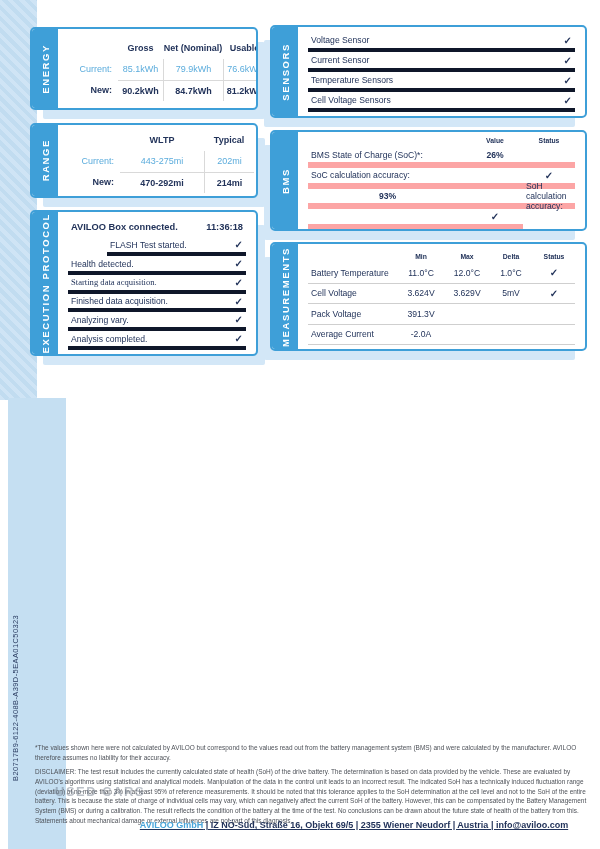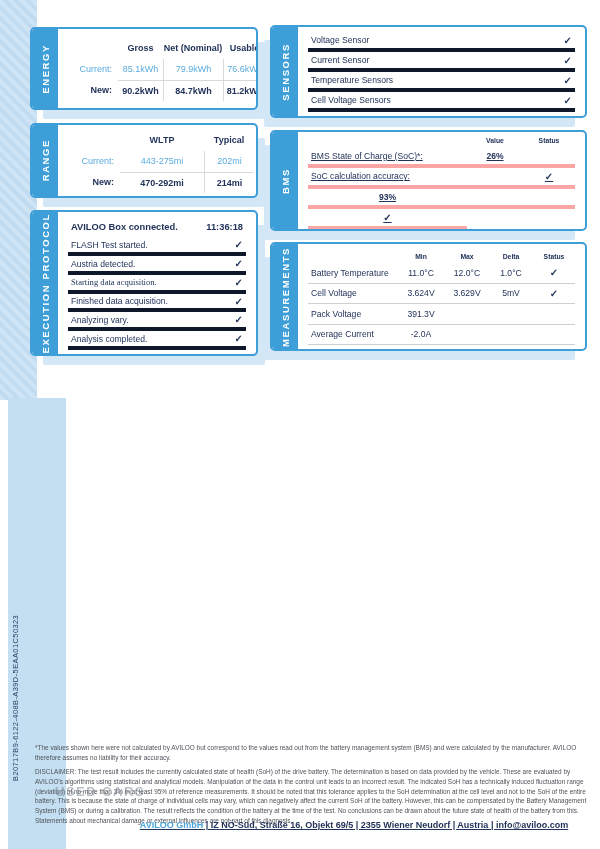--- a/index.html
+++ b/index.html
@@ -60,21 +60,21 @@
     font-size:8.6px; color:#22335a; height:21.5px;
     border-bottom:4px solid #0f172a; padding:0 3px;
   }
   .check-row.no-line { border-bottom:none; }
   .check-glyph { font-size:10px; font-weight:bold; color:#22335a; }
   .proto-head { font-weight:bold; font-size:9.3px; }
 
   
   .bms-grid { display:grid; grid-template-columns:1fr 56px 52px; font-size:8.6px; }
   .bms-grid .hcell { font-size:6.8px; font-weight:bold; height:15px; display:flex; align-items:center; justify-content:center; }
-  .bms-grid .rcell { height:20.5px; display:flex; align-items:center; border-bottom:4px solid #fca5a5;text-decoration:underline; }
+  .bms-grid .rcell { height:20.5px; display:flex; align-items:center; border-bottom:6px solid #fca5a5; }
   .bms-grid .lab { justify-content:flex-start; padding-left:3px; }
   .bms-grid .val { justify-content:center; font-weight:bold; }
   .bms-grid .chk { justify-content:center; }
 
   
   .meas-grid { display:grid; grid-template-columns:1fr 48px 44px 44px 42px; font-size:8.6px; }
   .meas-grid .hcell { font-size:6.8px; font-weight:bold; height:14px; display:flex; align-items:center; justify-content:center; }
   .meas-grid .rcell { height:20.5px; display:flex; align-items:center; justify-content:center; border-bottom:1px solid #cfcfcf; }
   .meas-grid .lab { justify-content:flex-start; padding-left:3px; }
 
@@ -183,41 +183,42 @@
         <div class="rcell val">26%</div>
         <div class="rcell chk check-glyph"></div>
 
         <div class="rcell lab">SoC calculation accuracy:</div>
         <div class="rcell val"></div>
         <div class="rcell chk check-glyph">✓</div>
 
         <div class="rcell val">93%</div>
         <div class="rcell chk check-glyph"></div>
 
+        <div class="rcell lab">SoH calculation accuracy:</div>
         <div class="rcell val"></div>
         <div class="rcell chk check-glyph">✓</div>
       </div>
     </div>
   </div>
 
   <div class="panel left-col" style="left:30px; top:210px; width:228px; height:146px;">
     <div class="tab">
       <span class="tab-label">EXECUTION PROTOCOL</span>
     </div>
     <div class="panel-body">
       <div class="check-row no-line proto-head">
         <span>AVILOO Box connected.</span>
         <span>11:36:18</span>
       </div>
-      <div class="check-row" style="height:19.5px;">
+      <div class="check-row" style="height:19.5px;margin-left:39px;">
         <span>FLASH Test started.</span>
         <span class="check-glyph">✓</span>
       </div>
       <div class="check-row" style="height:19.5px;">
-        <span>Austria detected.</span>
+        <span>Health detected.</span>
         <span class="check-glyph">✓</span>
       </div>
       <div class="check-row" style="height:19.5px;font-family:Liberation Serif, serif;">
         <span>Starting data acquisition.</span>
         <span class="check-glyph">✓</span>
       </div>
       <div class="check-row" style="height:19.5px;">
         <span>Finished data acquisition.</span>
         <span class="check-glyph">✓</span>
       </div>

